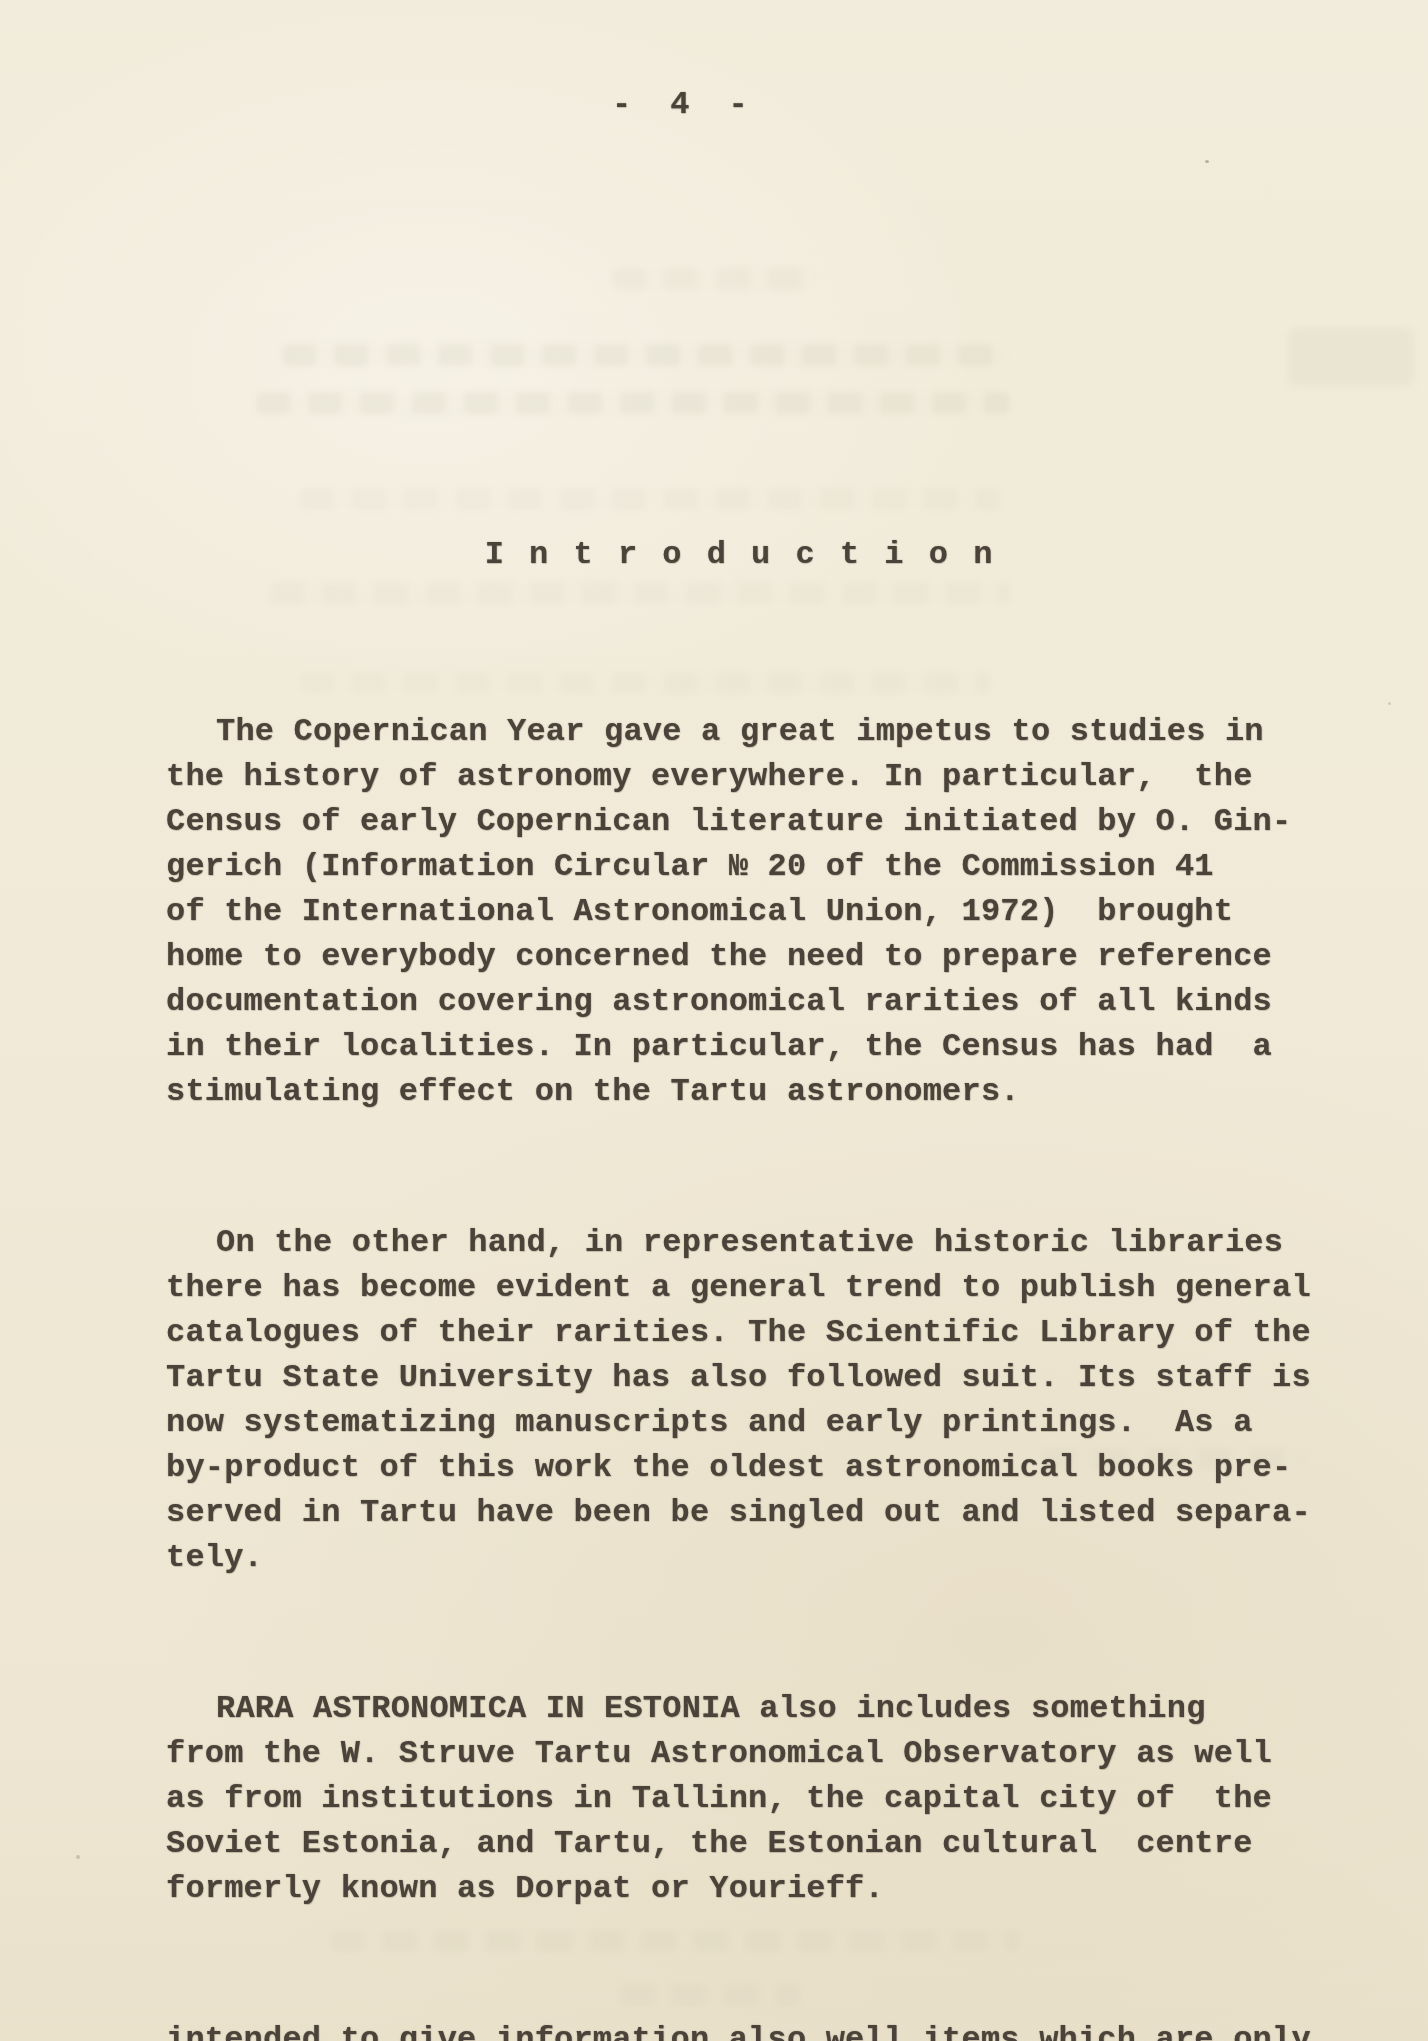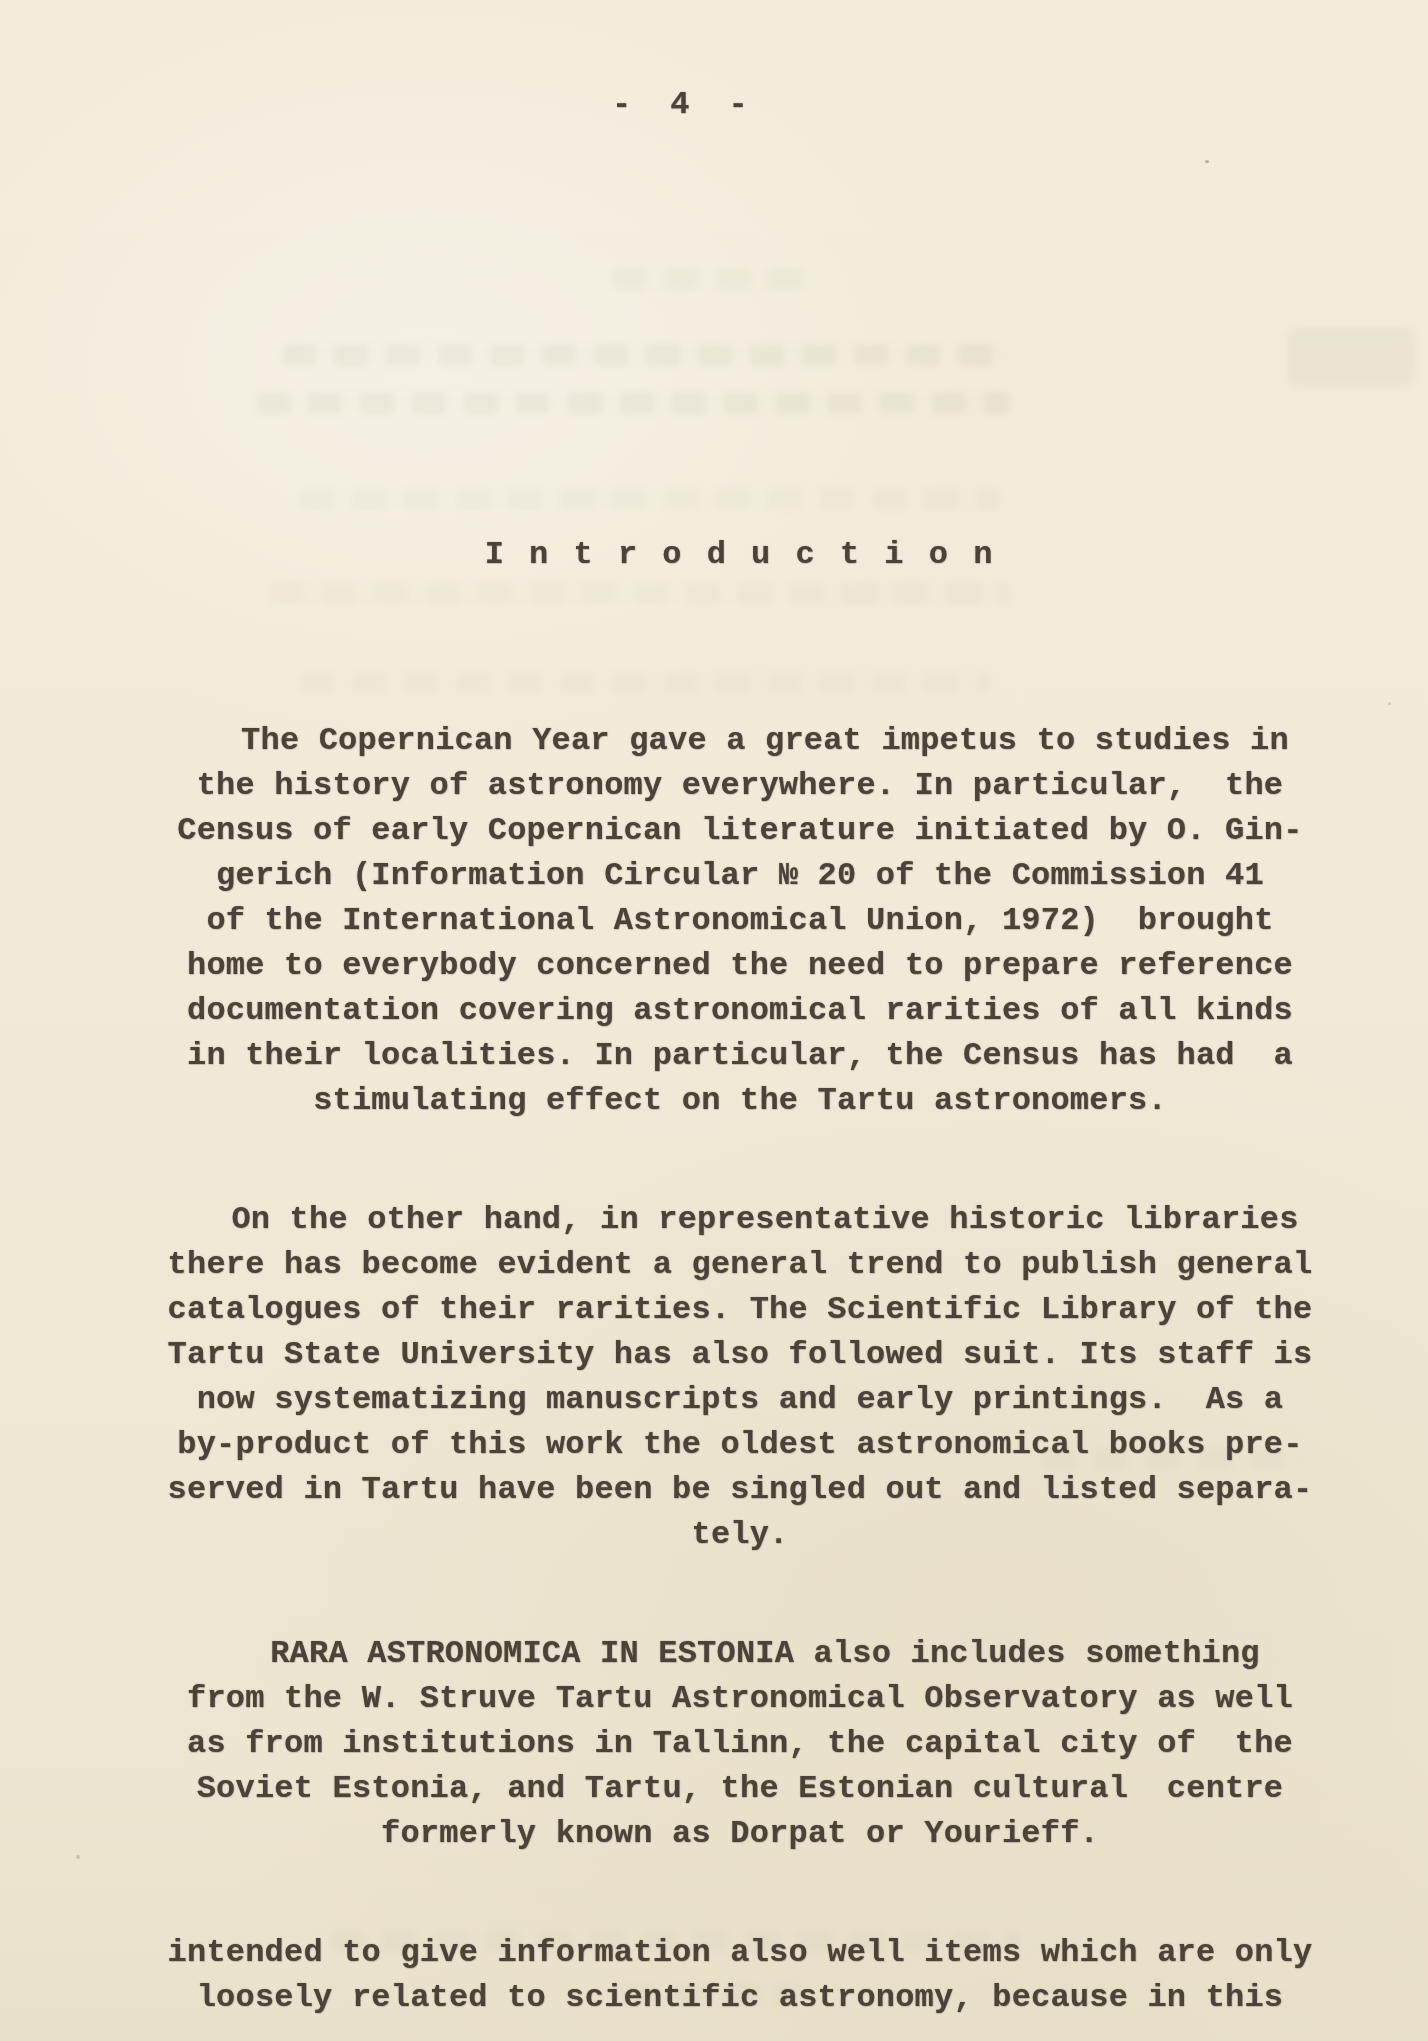--- a/index.html
+++ b/index.html
@@ -39,23 +39,23 @@
     position: absolute;
     left: 150px;
     top: 458px;
     width: 1180px;
   }
   .heading {
     text-align: center;
     letter-spacing: 3px;
     height: 45px;
     line-height: 45px;
-    margin: 0 0 67px 0;
+    margin: 0 0 42px 0;
   }
-  .paragraph { margin: 0; text-align: center; }
+  .paragraph { margin: 16px; }
   .line {
     height: 45px;
     line-height: 45px;
   }
   .line.first { text-indent: 50px; }
 
   
   .ghost {
     position: absolute;
     height: 22px;

